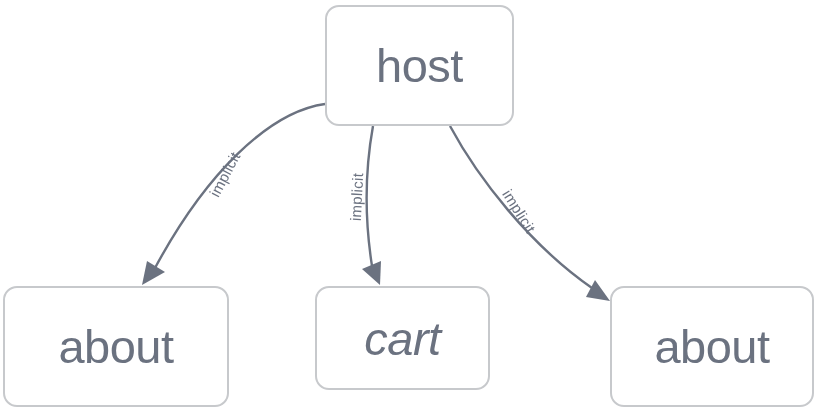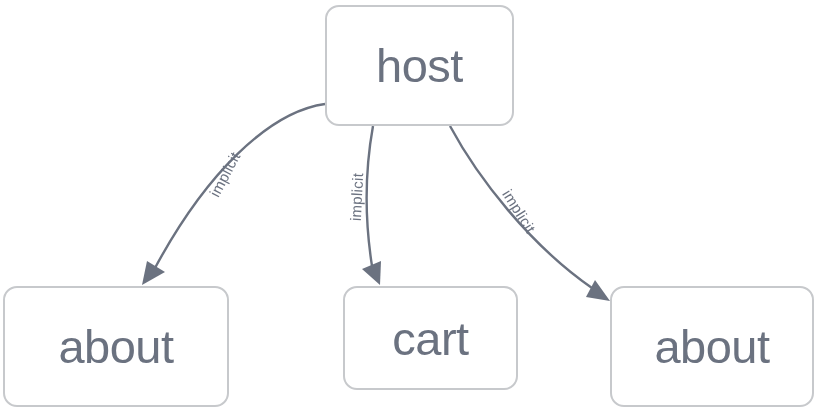--- a/index.html
+++ b/index.html
@@ -51,24 +51,25 @@
     width: 189px;
     height: 121px;
   }
   #node-about {
     left: 3px;
     top: 286px;
     width: 226px;
     height: 121px;
   }
   #node-cart {
-    left: 343px;
+    left: 315px;
     top: 286px;
     width: 175px;
     height: 104px;
+    font-style: italic;
   }
   #node-shop {
     left: 610px;
     top: 286px;
     width: 204px;
     height: 121px;
   }
   .edge-path {
     fill: none;
     stroke: #6b7280;

